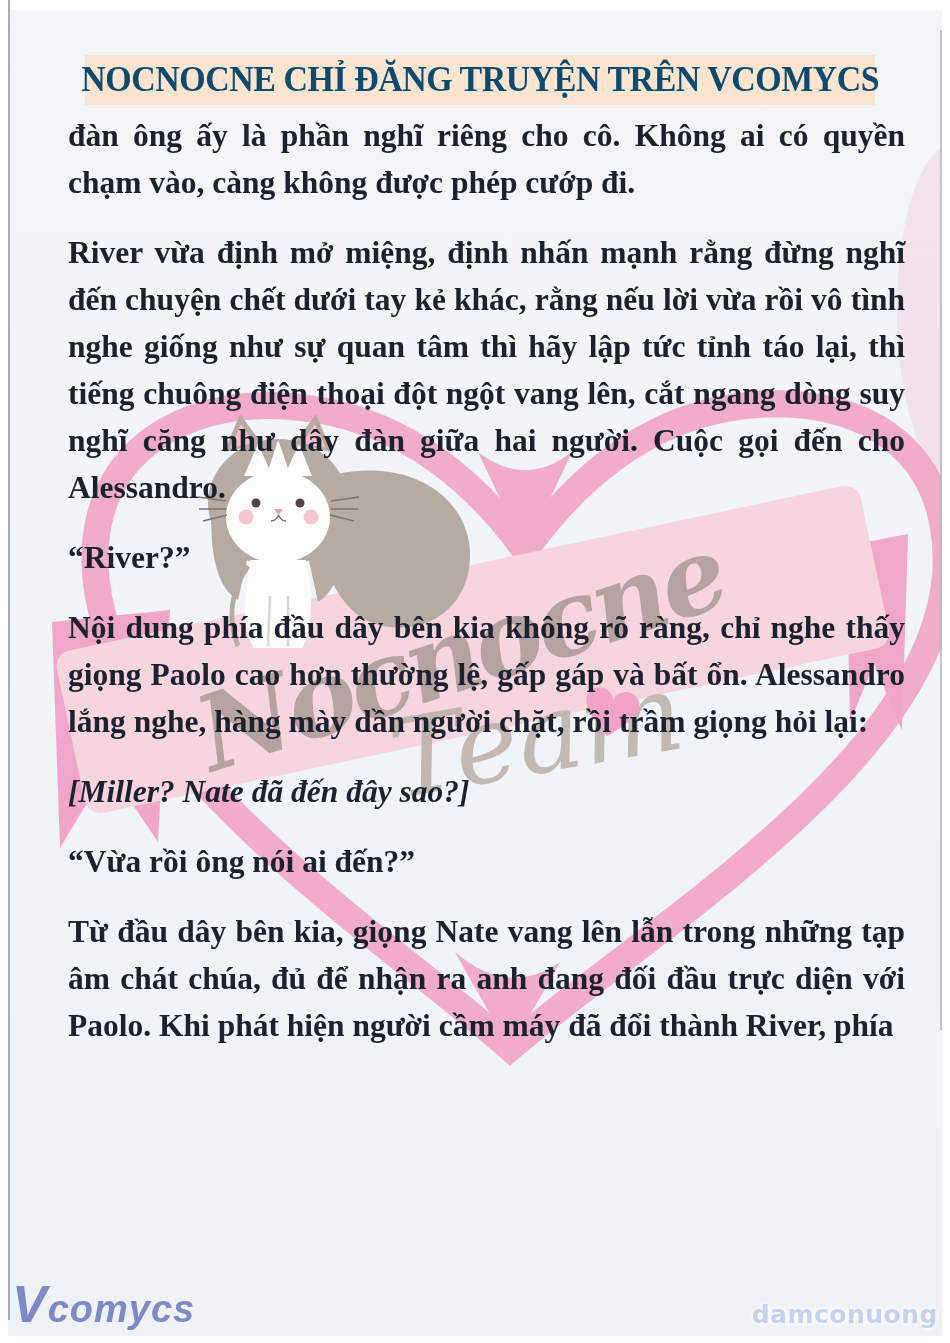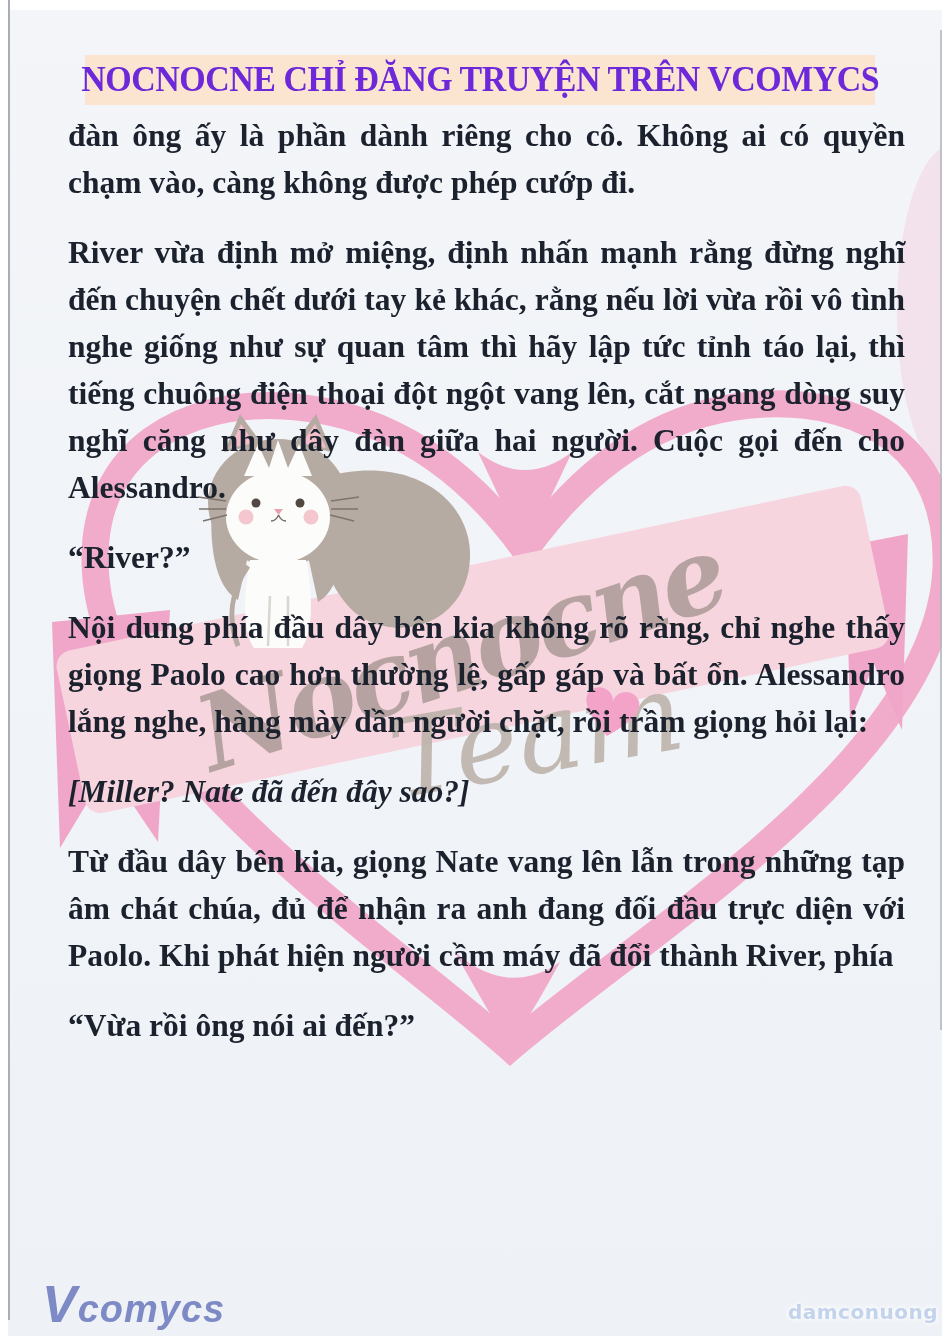--- a/index.html
+++ b/index.html
@@ -14,46 +14,46 @@
   .edge-bottom{left:0;bottom:0;width:950px;height:7px;background:#ffffff;}
   .edge-left-white{left:0;top:0;width:8px;height:1343px;background:#ffffff;}
   .edge-left-line{left:8px;top:0;width:2px;height:1320px;background:#a9aeb6;}
   .edge-right-white{right:0;top:0;width:8px;height:1343px;background:#ffffff;}
   .edge-right-line{right:8px;top:30px;width:2px;height:1000px;background:#b3b7bf;opacity:.8;}
 
   .watermark{position:absolute;left:0;top:0;z-index:0;}
 
   .banner{
     position:absolute;z-index:2;left:85px;top:55px;width:790px;height:50px;
-    background:#fbe5d0;color:#6d28d9;
+    background:#fbe5d0;color:#0c4a6e;
     display:flex;align-items:center;justify-content:center;
     font-weight:bold;font-size:35px;letter-spacing:-.5px;
     white-space:nowrap;transform-origin:center;
   }
   .banner-inner{transform:scaleX(.97);}
 
   .content{
     position:absolute;z-index:2;left:68px;top:112px;width:837px;
     color:#1b222e;font-size:31.5px;font-weight:700;line-height:47px;
     text-align:justify;
   }
   .content p{margin:0 0 23px 0;}
   .content p.italic{font-style:italic;}
 
   .footer-logo{
-    position:absolute;z-index:2;left:42px;top:1282px;
+    position:absolute;z-index:2;left:12px;top:1282px;
     color:#7e8ac5;font-family:"Liberation Sans",sans-serif;
     font-style:italic;font-weight:bold;letter-spacing:1px;
     font-size:38px;line-height:44px;
   }
   .footer-logo .big-v{font-size:52px;}
   .footer-credit{
     position:absolute;z-index:2;right:12px;top:1300px;
     color:#c3d3ec;font-family:"DejaVu Sans",sans-serif;
-    font-weight:bold;font-size:20px;letter-spacing:.5px;
+    font-weight:bold;font-size:25px;letter-spacing:.5px;
     text-shadow:0 0 4px #ffffff,0 0 7px #ffffff;
   }
 </style>
 </head>
 <body>
 
 <div class="page">
 
   <svg class="watermark" width="950" height="1343" viewBox="0 0 950 1343" xmlns="http://www.w3.org/2000/svg">
     <g opacity="0.93">
@@ -104,27 +104,27 @@
         <path d="M 28 16 C 28 4 44 -2 52 8 C 60 18 50 32 28 50 C 6 32 -4 18 4 8 C 12 -2 28 4 28 16 Z" fill="#f49cc4"></path>
       </g>
     </g>
   </svg>
 
   <div class="banner">
     <span class="banner-inner">NOCNOCNE CHỈ ĐĂNG TRUYỆN TRÊN VCOMYCS</span>
   </div>
 
   <div class="content">
-    <p>đàn ông ấy là phần dành riêng cho cô. Không ai có quyền chạm vào, càng không được phép cướp đi.</p>
+    <p>đàn ông ấy là phần nghĩ riêng cho cô. Không ai có quyền chạm vào, càng không được phép cướp đi.</p>
     <p>River vừa định mở miệng, định nhấn mạnh rằng đừng nghĩ đến chuyện chết dưới tay kẻ khác, rằng nếu lời vừa rồi vô tình nghe giống như sự quan tâm thì hãy lập tức tỉnh táo lại, thì tiếng chuông điện thoại đột ngột vang lên, cắt ngang dòng suy nghĩ căng như dây đàn giữa hai người. Cuộc gọi đến cho Alessandro.</p>
     <p>“River?”</p>
     <p>Nội dung phía đầu dây bên kia không rõ ràng, chỉ nghe thấy giọng Paolo cao hơn thường lệ, gấp gáp và bất ổn. Alessandro lắng nghe, hàng mày dần người chặt, rồi trầm giọng hỏi lại:</p>
     <p class="italic">[Miller? Nate đã đến đây sao?]</p>
+    <p>“Vừa rồi ông nói ai đến?”</p>
     <p>Từ đầu dây bên kia, giọng Nate vang lên lẫn trong những tạp âm chát chúa, đủ để nhận ra anh đang đối đầu trực diện với Paolo. Khi phát hiện người cầm máy đã đổi thành River, phía</p>
-    <p>“Vừa rồi ông nói ai đến?”</p>
   </div>
 
   <div class="footer-logo"><span class="big-v">V</span><span>comycs</span></div>
   <div class="footer-credit">damconuong</div>
 
   <div class="edge edge-top"></div>
   <div class="edge edge-bottom"></div>
   <div class="edge edge-left-white"></div>
   <div class="edge edge-left-line"></div>
   <div class="edge edge-right-white"></div>

